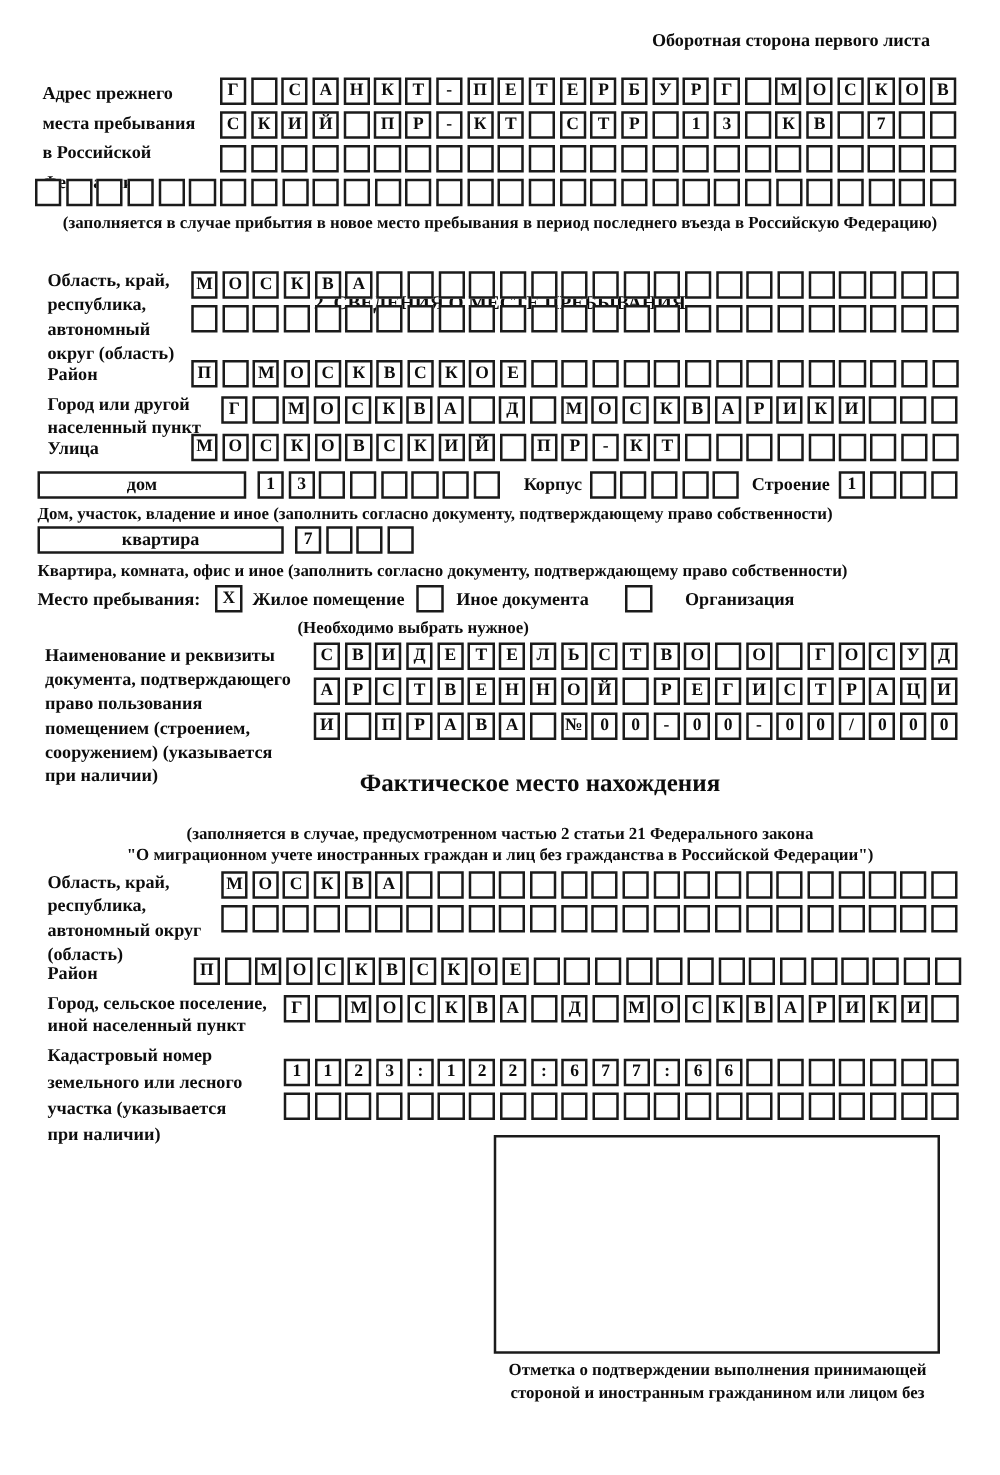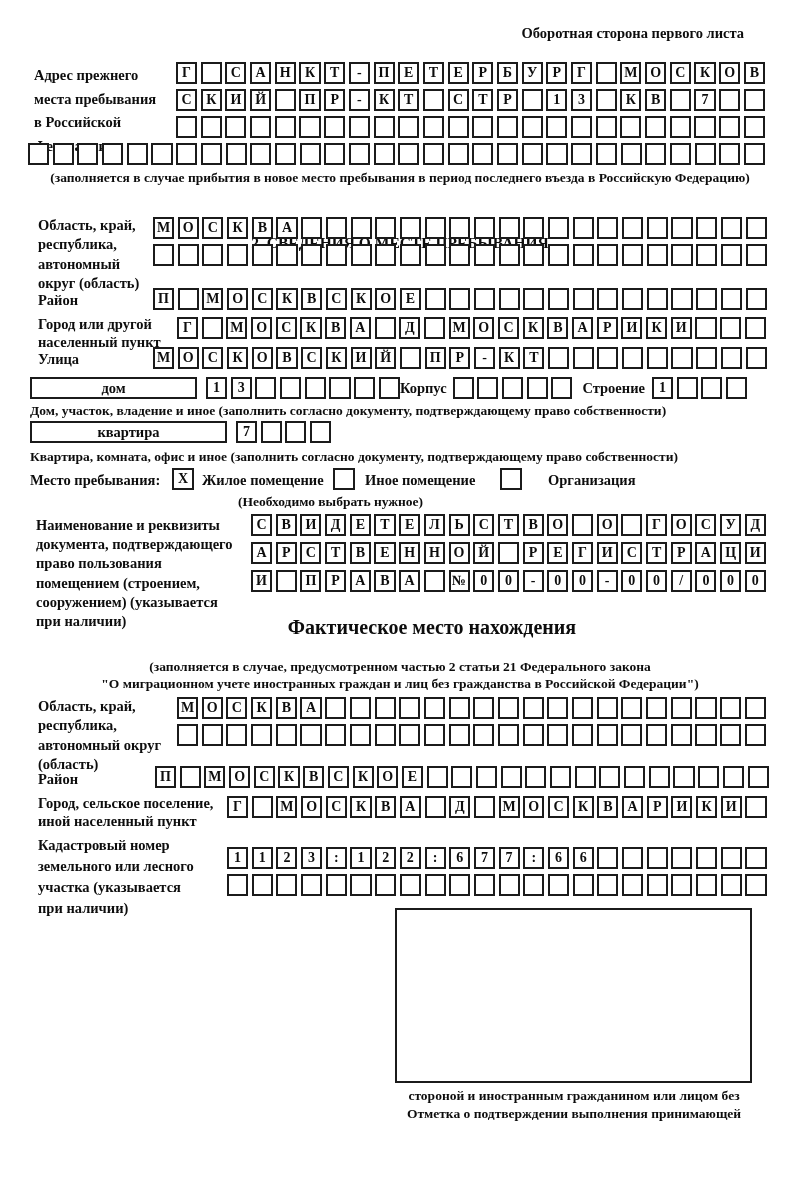--- a/index.html
+++ b/index.html
@@ -304,21 +304,21 @@
     <div class="boxrow" style="margin-left:9px;">
         <span class="cell">1</span>
         <span class="cell">3</span>
         <span class="cell"></span>
         <span class="cell"></span>
         <span class="cell"></span>
         <span class="cell"></span>
         <span class="cell"></span>
         <span class="cell"></span>
       </div>
-    <div class="lbl" style="margin-left:0;">Корпус</div>
+    <div class="lbl" style="margin-left:19px;">Корпус</div>
     <div class="boxrow" style="margin-left:6px;">
         <span class="cell"></span>
         <span class="cell"></span>
         <span class="cell"></span>
         <span class="cell"></span>
         <span class="cell"></span>
       </div>
     <div class="lbl" style="margin-left:10px;">Строение</div>
     <div class="boxrow" style="margin-left:7px;">
         <span class="cell">1</span>
@@ -337,21 +337,21 @@
         <span class="cell"></span>
         <span class="cell"></span>
       </div>
   </div>
   <div class="abs cap" style="left:30px;top:449px;">Квартира, комната, офис и иное (заполнить согласно документу, подтверждающему право собственности)</div>
 
   <div class="abs lbl" style="left:30px;top:473px;">Место пребывания:</div>
   <div class="abs checkbox" style="left:172px;top:468px;">X</div>
   <div class="abs lbl" style="left:202px;top:473px;">Жилое помещение</div>
   <div class="abs checkbox" style="left:333px;top:468px;"></div>
-  <div class="abs lbl" style="left:365px;top:473px;">Иное помещение</div>
+  <div class="abs lbl" style="left:365px;top:473px;">Иное документа</div>
   <div class="abs checkbox" style="left:500px;top:468px;"></div>
   <div class="abs lbl" style="left:548px;top:473px;">Организация</div>
   <div class="abs cap" style="left:238px;top:494px;">(Необходимо выбрать нужное)</div>
 
   <div class="abs lines" style="left:36px;top:516px;font-size:14.5px;line-height:19.2px;">
     <div>Наименование и реквизиты</div>
     <div>документа, подтверждающего</div>
     <div>право пользования</div>
     <div>помещением (строением,</div>
     <div>сооружением) (указывается</div>
@@ -598,17 +598,17 @@
       <span class="cell"></span>
       <span class="cell"></span>
       <span class="cell"></span>
       <span class="cell"></span>
       <span class="cell"></span>
       <span class="cell"></span>
     </div>
 
   <div class="abs stamp" style="left:395px;top:908px;width:357px;height:175px;"></div>
   <div class="abs" style="left:378px;top:1087px;width:392px;text-align:center;font-size:13.5px;line-height:18.2px;">
+    <div>Отметка о подтверждении выполнения принимающей</div>
     <div>стороной и иностранным гражданином или лицом без</div>
-    <div>Отметка о подтверждении выполнения принимающей</div>
   </div>
 
 </div>
 
 </body></html>

